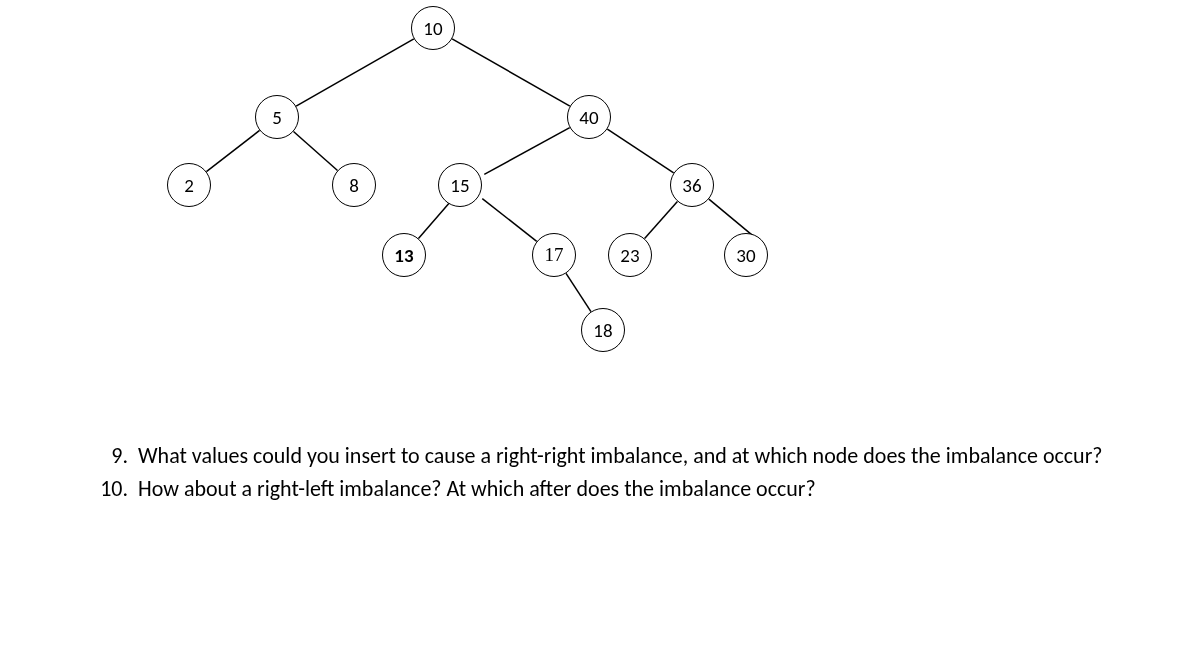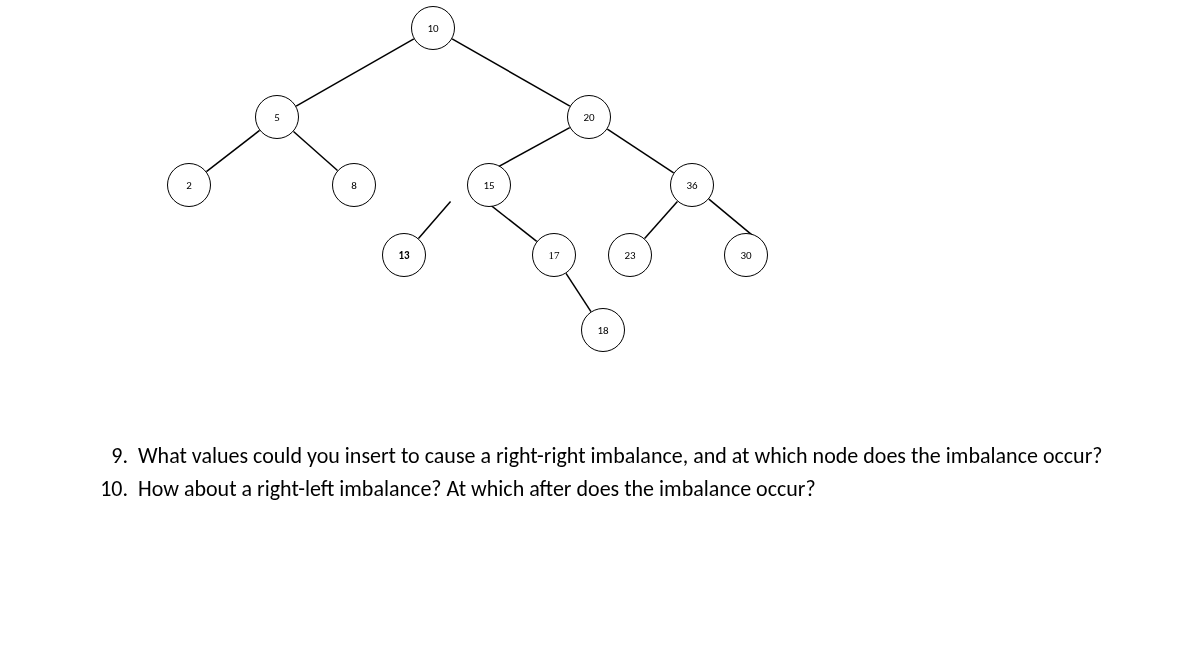--- a/index.html
+++ b/index.html
@@ -27,21 +27,21 @@
   .node {
     position: absolute;
     width: 44px;
     height: 44px;
     border: 1.5px solid #000;
     border-radius: 50%;
     background: #fff;
     display: flex;
     align-items: center;
     justify-content: center;
-    font-size: 11px;
+    font-size: 19px;
     font-weight: 500;
     box-sizing: border-box;
   }
   .questions {
     position: absolute;
     left: 90px;
     top: 440px;
     right: 30px;
     font-size: 22px;
     line-height: 1.45;
@@ -76,24 +76,24 @@
       <line x1="450.5464778187088" y1="201.58600906049807" x2="418.4535221812912" y2="238.41399093950193" stroke="#000" stroke-width="1.5"></line>
       <line x1="482.29225922646583" y1="198.6006533241866" x2="536.7077407735342" y2="241.3993466758134" stroke="#000" stroke-width="1.5"></line>
       <line x1="677.413224603483" y1="201.4689399638096" x2="644.586775396517" y2="238.5310600361904" stroke="#000" stroke-width="1.5"></line>
       <line x1="708.9008681511423" y1="199.08405679261855" x2="759.0991318488577" y2="240.91594320738145" stroke="#000" stroke-width="1.5"></line>
       <line x1="566.0328688482283" y1="273.41765640034953" x2="590.9671311517717" y2="311.58234359965047" stroke="#000" stroke-width="1.5"></line>
     </svg>
 
   <div id="nodes-layer">
       <div class="node" style="left: 411px; top: 6px;">10</div>
       <div class="node" style="left: 255px; top: 95px;">5</div>
-      <div class="node" style="left: 567px; top: 95px;">20</div>
+      <div class="node" style="left: 567px; top: 95px;">40</div>
       <div class="node" style="left: 167px; top: 163px;">2</div>
       <div class="node" style="left: 332px; top: 163px;">8</div>
-      <div class="node" style="left: 467px; top: 163px;">15</div>
+      <div class="node" style="left: 438px; top: 163px;">15</div>
       <div class="node" style="left: 670px; top: 163px;">36</div>
       <div class="node" style="left: 382px; top: 233px; font-weight: bold;">13</div>
       <div class="node" style="left: 532px; top: 233px; font-family: Liberation Serif, serif;">17</div>
       <div class="node" style="left: 608px; top: 233px;">23</div>
       <div class="node" style="left: 724px; top: 233px;">30</div>
       <div class="node" style="left: 581px; top: 308px;">18</div>
     </div>
 
   <div class="questions">
     <div class="q-item">

